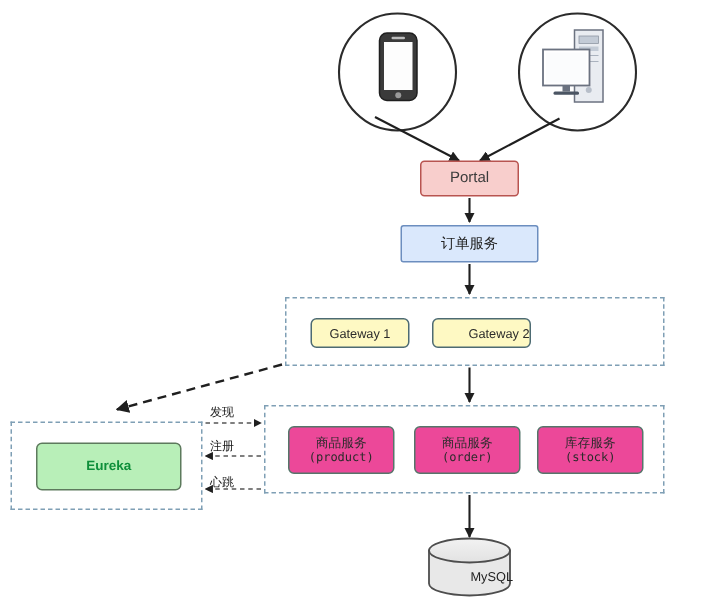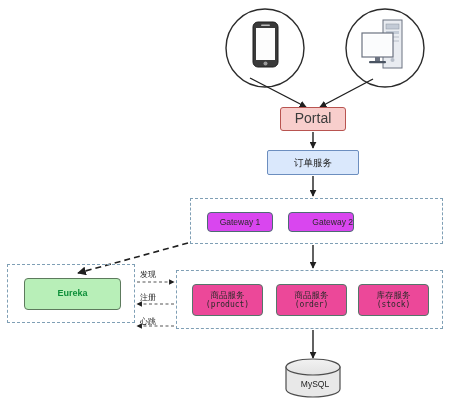--- a/index.html
+++ b/index.html
@@ -37,21 +37,21 @@
   
   .portal {
     left: 280px;
     top: 107px;
     width: 66px;
     height: 24px;
     background: #f8cecc;
     border: 1px solid #b85450;
     border-radius: 3px;
     color: #3b3b3b;
-    font-size: 14px;
+    font-size: 10px;
   }
   
   .lb {
     left: 267px;
     top: 150px;
     width: 92px;
     height: 25px;
     background: #dae8fc;
     border: 1px solid #6c8ebf;
     border-radius: 2px;
@@ -72,28 +72,28 @@
     height: 46px;
   }
   .group.services {
     left: 176px;
     top: 270px;
     width: 267px;
     height: 59px;
   }
   .group.registry {
     left: 7px;
-    top: 264px;
+    top: 281px;
     width: 128px;
     height: 59px;
   }
   .gw {
     width: 66px;
     height: 20px;
-    background: #d946ef;
+    background: #fef9c3;
     border: 1px solid #4d6b73;
     border-radius: 4px;
     font-size: 8.5px;
     color: #2b2b2b;
     position: absolute;
     top: 13px;
   }
   .gw1 { left: 16px; }
   .gw2 { left: 97px; align-items: flex-end; }
   .gw3 { left: 176px; }
@@ -132,21 +132,21 @@
     font-family: "DejaVu Sans", "Liberation Sans", sans-serif;
   }
   .lbl-discover { left: 140px; top: 269px; }
   .lbl-register { left: 140px; top: 292px; }
   .lbl-heartbeat { left: 140px; top: 316px; text-align: right; }
   .mysql-label {
     position: absolute;
     left: 288px;
     top: 379px;
     width: 54px;
-    text-align: center;
+    text-align: right;
     font-size: 8.5px;
     color: #222222;
   }
   .watermark {
     position: absolute;
     left: 357px;
     top: 374px;
     font-size: 15px;
     color: #d8d8d8;
     font-family: "DejaVu Sans", "Liberation Sans", sans-serif;

